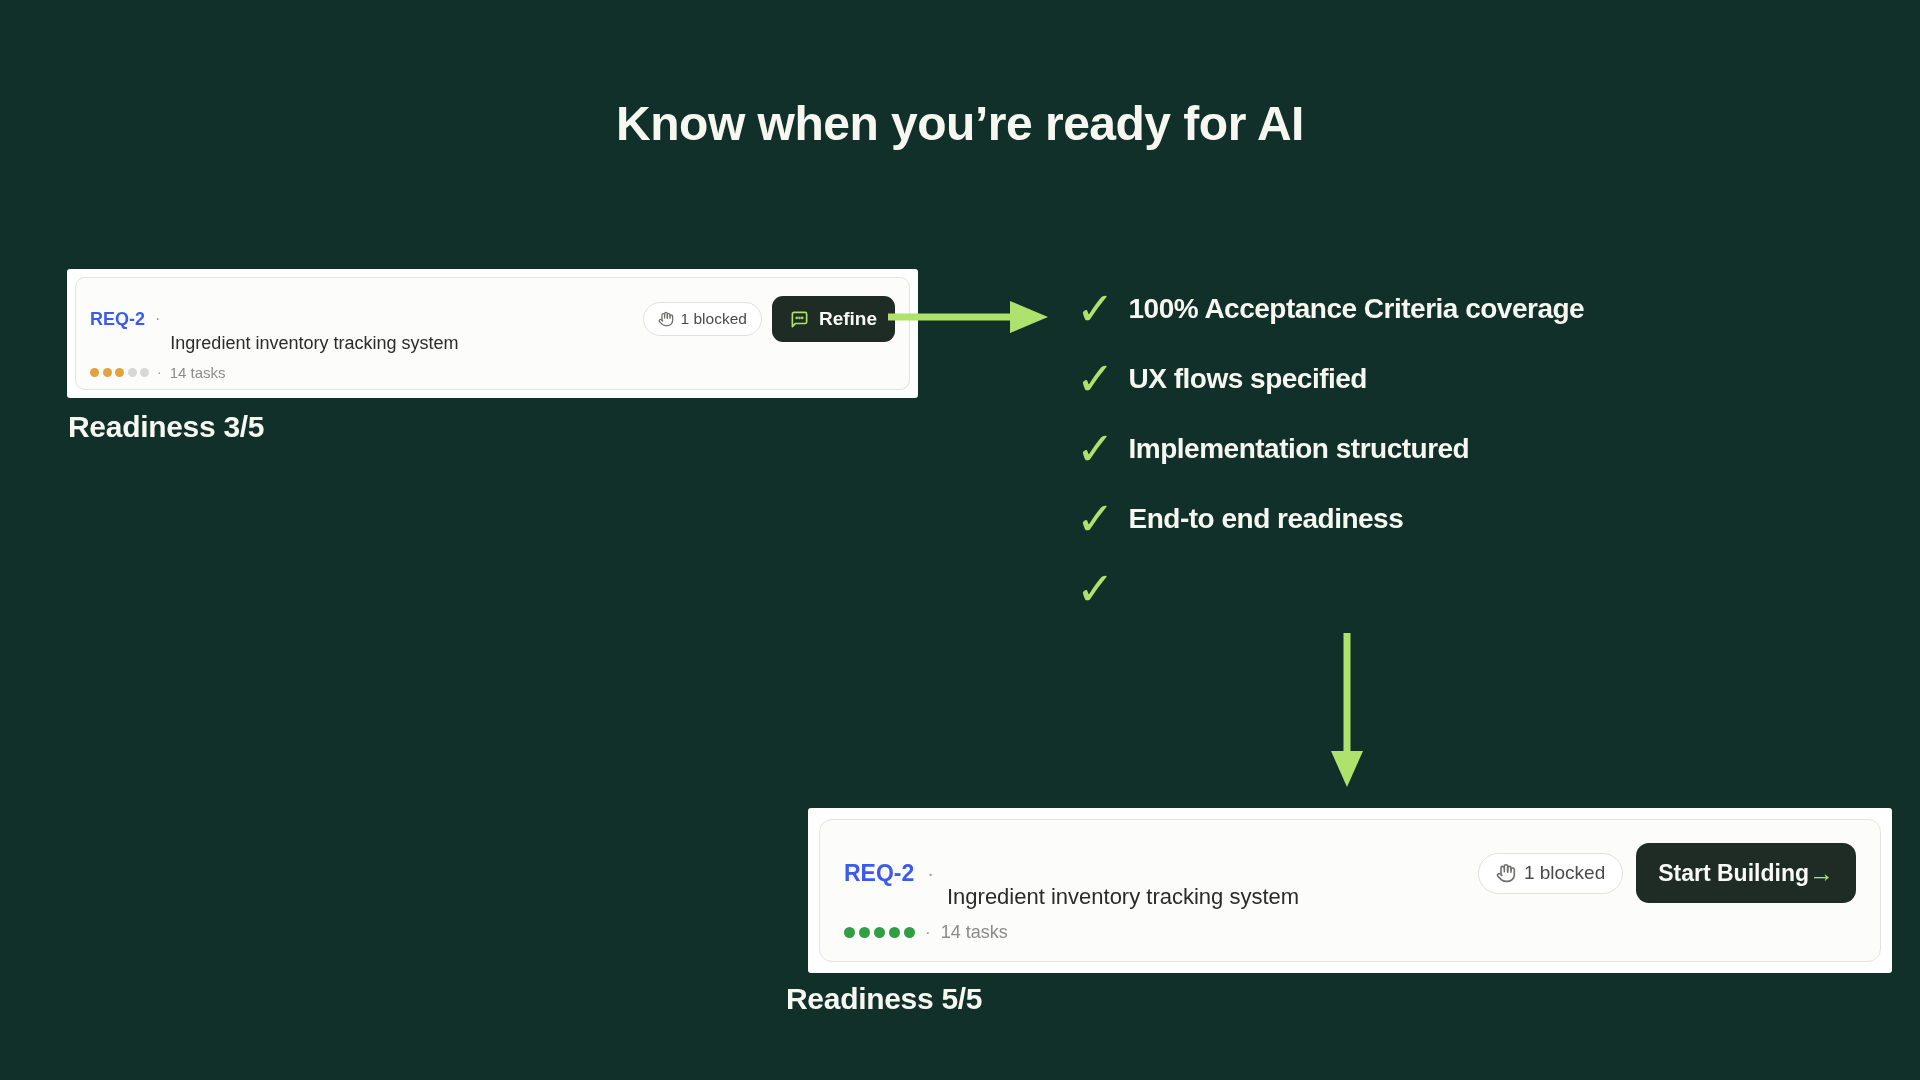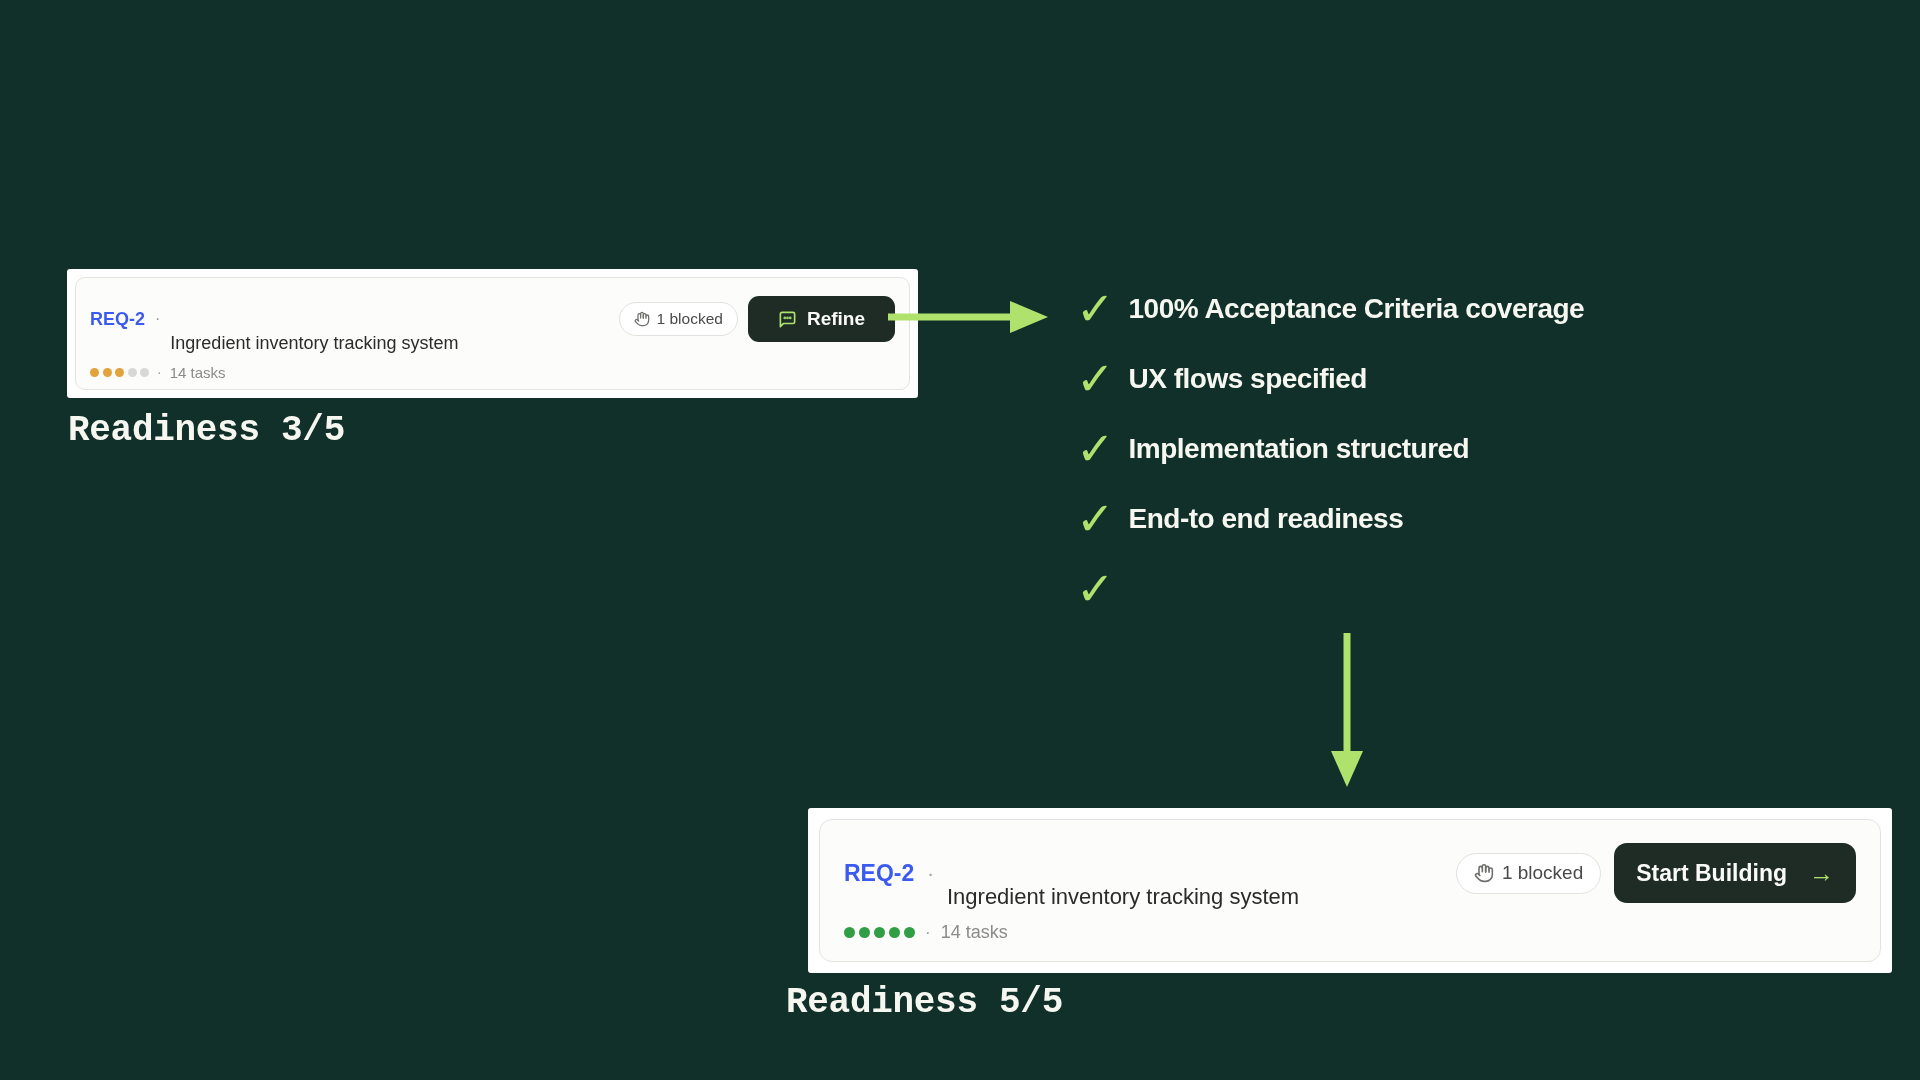--- a/index.html
+++ b/index.html
@@ -54,57 +54,58 @@
   .badge{display:inline-flex;align-items:center;background:#FFFFFF;border:1.5px solid var(--badge-border);
     border-radius:999px;color:var(--badge-text);}
   .card-1 .badge{height:34px;padding:0 14px;gap:7px;font-size:15.5px;}
   .card-2 .badge{height:41px;padding:0 17px;gap:8px;font-size:19px;}
   .badge svg{color:#6E6E6B;}
   .card-1 .badge svg{width:16px;height:16px;}
   .card-2 .badge svg{width:20px;height:20px;}
 
   .btn{display:inline-flex;align-items:center;justify-content:center;background:var(--button-bg);
     border:none;color:#FAFAF7;cursor:pointer;font-family:inherit;}
-  .btn-refine{height:46px;border-radius:11px;padding:0 30px;gap:10px;font-size:19px;font-weight:700;}
+  .btn-refine{height:46px;border-radius:11px;padding:0 18px;gap:10px;font-size:19px;font-weight:700;}
   .btn-refine svg{width:19px;height:19px;color:var(--accent-lime);}
-  .btn-start{height:60px;border-radius:13px;padding:4px 22px;gap:22px;font-size:23px;font-weight:700;}
+  .btn-start{height:60px;border-radius:13px;padding:4px 22px;gap:0;font-size:23px;font-weight:700;}
   .btn-arrow-glyph{color:var(--accent-lime);font-size:25px;font-weight:400;}
 
   .dots{display:inline-flex;align-items:center;}
   .card-1 .dots{gap:3.5px;}
   .card-2 .dots{gap:4px;}
   .dot{display:inline-block;border-radius:50%;}
   .card-1 .dot{width:9px;height:9px;}
   .card-2 .dot{width:11px;height:11px;}
   .tasks{color:var(--text-gray);}
   .card-1 .tasks{font-size:15px;}
   .card-2 .tasks{font-size:18px;}
   .sep-sm{color:#9A9A97;}
   .card-1 .sep-sm{font-size:14px;}
   .card-2 .sep-sm{font-size:17px;}
 
-  .readiness{position:absolute;color:var(--white-text);font-size:36px;font-weight:700;letter-spacing:-0.3px;font-family:Liberation Mono, monospace;}
+  .readiness{position:absolute;color:var(--white-text);font-size:30px;font-weight:700;letter-spacing:-0.3px;}
   .readiness-1{left:68px;top:410px;}
   .readiness-2{left:786px;top:982px;}
 
   
   .arrow-h{position:absolute;left:888px;top:297px;}
   .arrow-v{position:absolute;left:1327px;top:633px;}
 
   
   .checklist{position:absolute;left:1076px;top:274px;list-style:none;}
   .checklist li{display:flex;align-items:center;height:70px;white-space:nowrap;}
   .checklist .check{color:var(--accent-lime);font-size:46px;font-weight:600;margin-right:14px;line-height:1;}
   .checklist .check-text{color:var(--white-text);font-size:28px;font-weight:700;letter-spacing:-0.5px;}
 </style>
 </head>
 <body>
 
 <div class="stage">
 
+  <h1 class="page-title">Know when you’re ready for AI</h1>
 
   <div class="frame frame-1">
     <div class="card card-1">
       <div class="row row-top">
         <span class="req-id">REQ-2</span>
         <span class="sep">·</span>
         <span class="req-title">Ingredient inventory tracking system</span>
         <span class="flex-spacer"></span>
         <span class="badge">
           <svg viewBox="0 0 24 24" fill="none" stroke="currentColor" stroke-width="1.9" stroke-linecap="round" stroke-linejoin="round">

